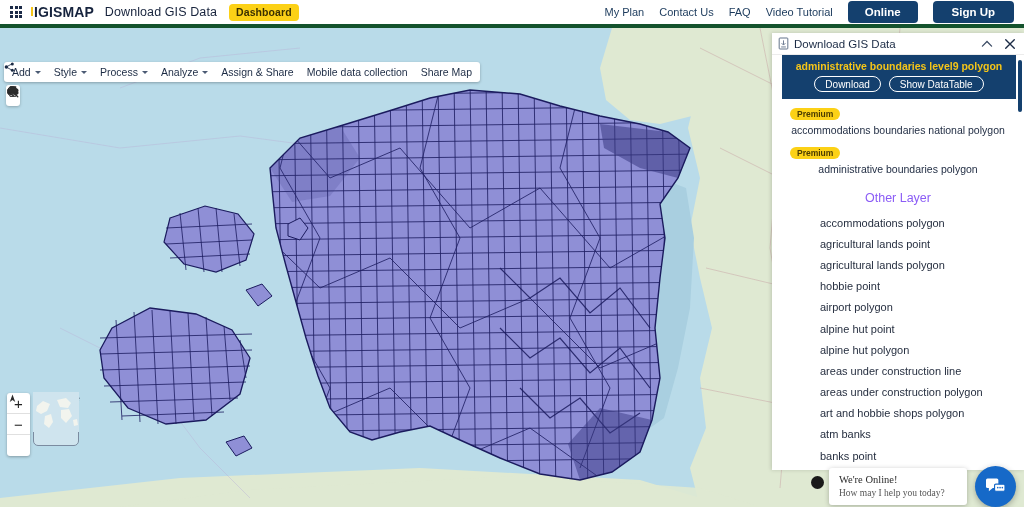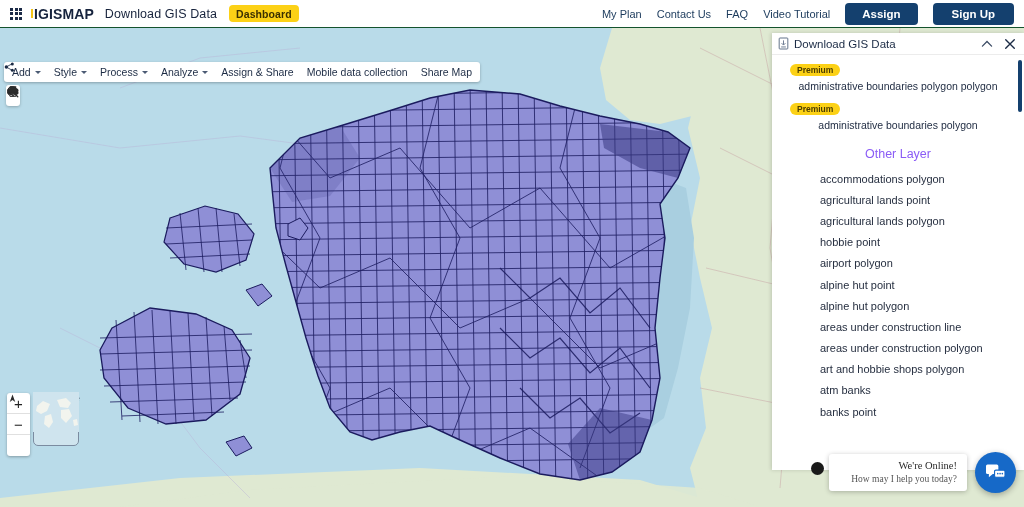--- a/index.html
+++ b/index.html
@@ -8,21 +8,21 @@
     font-family: "Liberation Sans", sans-serif;
     overflow: hidden; background: #fff;
   }
   #app { position: relative; width: 1024px; height: 507px; overflow: hidden; }
 
   
   .header {
     position: absolute; top: 0; left: 0; width: 1024px; height: 28px;
     background: #ffffff; display: flex; align-items: center;
     padding: 4px 10px; z-index: 40;
-    border-bottom: 1px solid #14532d;
+    border-bottom: 4px solid #14532d;
   }
   .grid-icon { display: grid; grid-template-columns: repeat(3,3px);
     grid-template-rows: repeat(3,3px); gap: 1.5px; margin-right: 9px; }
   .grid-icon i { display: block; width: 3px; height: 3px; background: #1b2a47; }
   .brand { display: flex; align-items: baseline; margin-right: 11px; }
   .brand-tick { width: 2px; height: 9px; background: #f5c518; margin-right: 1px;
     align-self: flex-start; margin-top: 3px; }
   .brand-name { font-size: 14px; font-weight: 700; color: #16233d; letter-spacing: .1px; }
   .header-sub { font-size: 12.5px; color: #17233c; margin-right: 12px; letter-spacing: .1px; }
   .badge-dash {
@@ -135,22 +135,22 @@
   .other-head {
     text-align: center; font-size: 12.5px; color: #8b5cf6; font-weight: 400;
     margin: 14px 0 7px;
   }
   .layer-item {
     text-align: left; font-size: 11px; color: #262f40;
     padding: 4.6px 0; cursor: pointer; margin-left: 48px;
   }
 
   
-  .chat-wrap { position: absolute; right: 8px; bottom: 14px; z-index: 60;
-    display: flex; align-items: center; text-align: right; }
+  .chat-wrap { position: absolute; right: 8px; bottom: 0; z-index: 60;
+    display: flex; align-items: center; }
   .chat-avatar {
     width: 13px; height: 13px; border-radius: 50%; background: #1a1a1a;
     margin-right: 5px; flex: 0 0 auto; position: relative; top: -4px;
   }
   .chat-bubble {
     background: #fff; border-radius: 3px; padding: 6px 10px 7px;
     box-shadow: 0 1px 5px rgba(0,0,0,.25); margin-right: 8px; width: 138px;
   }
   .chat-l1 { font-family: "Liberation Serif", serif; font-size: 10.5px; color: #2a2a2a; }
   .chat-l2 { font-family: "Liberation Serif", serif; font-size: 9.5px; color: #555; margin-top: 3px; }
@@ -182,21 +182,21 @@
       <span class="brand-name">IGISMAP</span>
     </span>
     <span class="header-sub">Download GIS Data</span>
     <span class="badge-dash">Dashboard</span>
 
     <div class="header-right">
       <a class="hlink" href="#">My Plan</a>
       <a class="hlink" href="#">Contact Us</a>
       <a class="hlink" href="#">FAQ</a>
       <a class="hlink" href="#">Video Tutorial</a>
-      <button class="hbtn">Assign</button>
+      <button class="hbtn">Online</button>
       <button class="hbtn signup">Sign Up</button>
     </div>
   </div>
 
   <div class="map">
     <svg width="1024" height="479" viewBox="0 0 1024 479">
       <defs>
         <clipPath id="estClip">
           <path d="M270,140 L300,110 L340,98 L392,82 L430,70 L470,62 L520,66 L560,78 L600,88 L640,96 L668,104
                    L690,120 L678,150 L660,176 L665,210 L660,250 L655,300 L660,350 L652,392 L640,424 L612,444
@@ -445,24 +445,32 @@
         <svg class="ph-ico" width="12" height="12" viewBox="0 0 14 14">
           <path d="M2 2 L12 12 M12 2 L2 12" stroke="#1b2b45" stroke-width="1.6" stroke-linecap="round"></path>
         </svg>
       </span>
     </div>
 
     <div class="panel-body">
       <div class="panel-scroll-track"></div>
       <div class="panel-scroll-thumb"></div>
 
+      <div class="sel-item">
+
+        <div class="sel-name">administrative boundaries level9 polygon</div>
+        <div class="sel-btns">
+          <button class="pill">Download</button>
+          <button class="pill">Show DataTable</button>
+        </div>
+      </div>
 
       <div class="prem-row">
         <span class="prem-badge">Premium</span>
-        <span class="prem-name">administrative boundaries polygon polygon</span>
+        <span class="prem-name">accommodations boundaries national polygon</span>
       </div>
       <div class="prem-row">
         <span class="prem-badge">Premium</span>
         <span class="prem-name">administrative boundaries polygon</span>
       </div>
 
       <div class="other-head">Other Layer</div>
 
       <div class="layer-item">accommodations polygon</div>
       <div class="layer-item">agricultural lands point</div>

